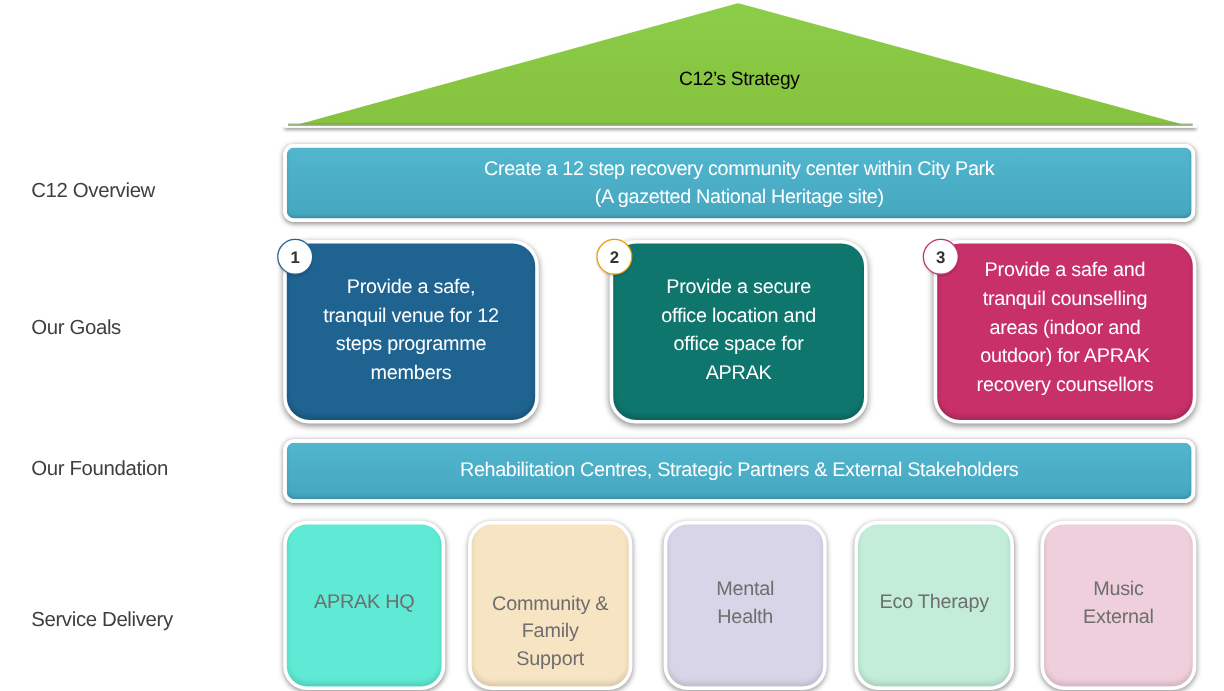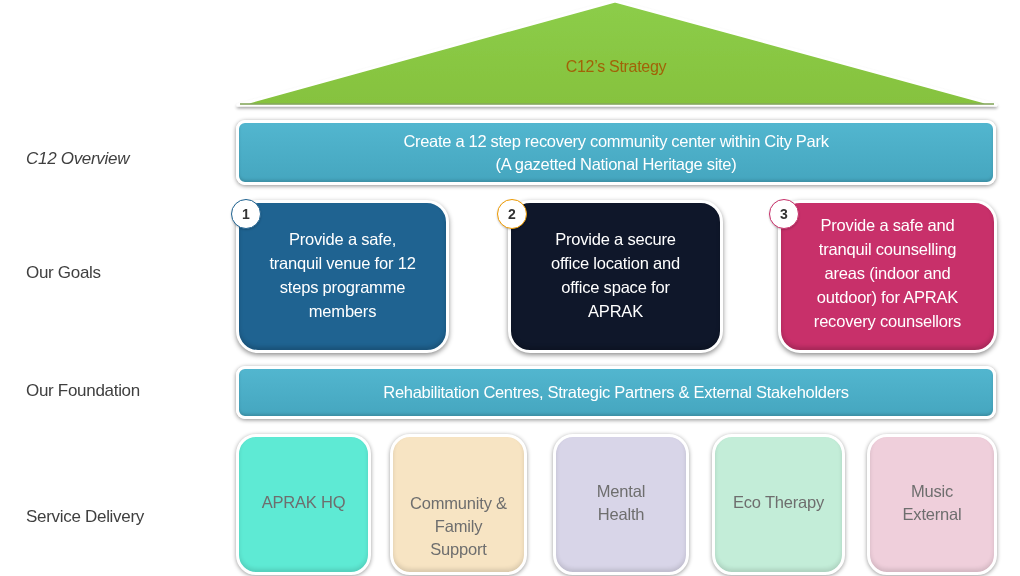--- a/index.html
+++ b/index.html
@@ -9,21 +9,21 @@
       font-family: "Liberation Sans", sans-serif;
     }
     .row-label {
       position: absolute; left: 26px;
       font-size: 17px; color: #3f3f3f; letter-spacing: -0.3px;
       white-space: nowrap;
     }
     #roof { position: absolute; left: 226px; top: 0; width: 784px; height: 114px; }
     .roof-text {
       position: absolute; left: 236px; width: 760px; top: 58px;
-      text-align: center; color: #a16207; font-size: 16px; letter-spacing: -0.3px;
+      text-align: center; color: #000000; font-size: 16px; letter-spacing: -0.3px;
     }
     .bar {
       position: absolute; left: 236px; width: 760px;
       background: linear-gradient(#52b6cf, #45a6bf);
       border: 3px solid #ffffff; border-radius: 9px; box-sizing: border-box;
       box-shadow: 0 1px 4px rgba(0,0,0,0.45), inset 0 -2px 3px rgba(0,0,0,0.15);
       color: #ffffff; text-align: center; display: flex; flex-direction: column;
       align-items: center; justify-content: center; font-size: 16.5px; letter-spacing: -0.3px;
       line-height: 23px;
     }
@@ -60,21 +60,21 @@
     }
     .svc-1 { left: 236px; width: 135px; }
     .svc-2 { left: 390px; width: 137px; }
     .svc-3 { left: 553px; width: 136px; }
     .svc-4 { left: 712px; width: 133px; }
     .svc-5 { left: 867px; width: 130px; }
   </style>
 </head>
 <body>
 
-<div class="row-label" style="top:149px;font-style:italic;">C12 Overview</div>
+<div class="row-label" style="top:149px;">C12 Overview</div>
 <div class="row-label" style="top:263px;">Our Goals</div>
 <div class="row-label" style="top:381px;">Our Foundation</div>
 <div class="row-label" style="top:507px;">Service Delivery</div>
 
 <svg id="roof" viewBox="0 0 784 114">
   <defs>
     <linearGradient id="roofGrad" x1="0" y1="0" x2="0" y2="1">
       <stop offset="0" stop-color="#8ccd49"></stop>
       <stop offset="1" stop-color="#86c23e"></stop>
     </linearGradient>
@@ -88,21 +88,21 @@
 <div class="roof-text">C12’s Strategy</div>
 
 <div class="bar bar-overview">
   <div>Create a 12 step recovery  community center within City Park</div>
   <div>(A gazetted National Heritage site)</div>
 </div>
 
 <div class="goal goal-1" style="background: rgb(31, 99, 145);">
   <div style="max-width:160px;">Provide  a safe, tranquil venue for 12 steps programme members</div>
 </div>
-<div class="goal goal-2" style="background: #0f172a;">
+<div class="goal goal-2" style="background: #0f766e;">
   <div style="max-width:160px;">Provide a secure office location and office space for APRAK</div>
 </div>
 <div class="goal goal-3" style="background: rgb(200, 48, 106);">
   <div style="max-width:180px;">Provide a safe and tranquil counselling areas (indoor and outdoor) for APRAK recovery counsellors</div>
 </div>
 <div class="num num-1">1</div>
 <div class="num num-2">2</div>
 <div class="num num-3">3</div>
 
 <div class="bar bar-foundation">

